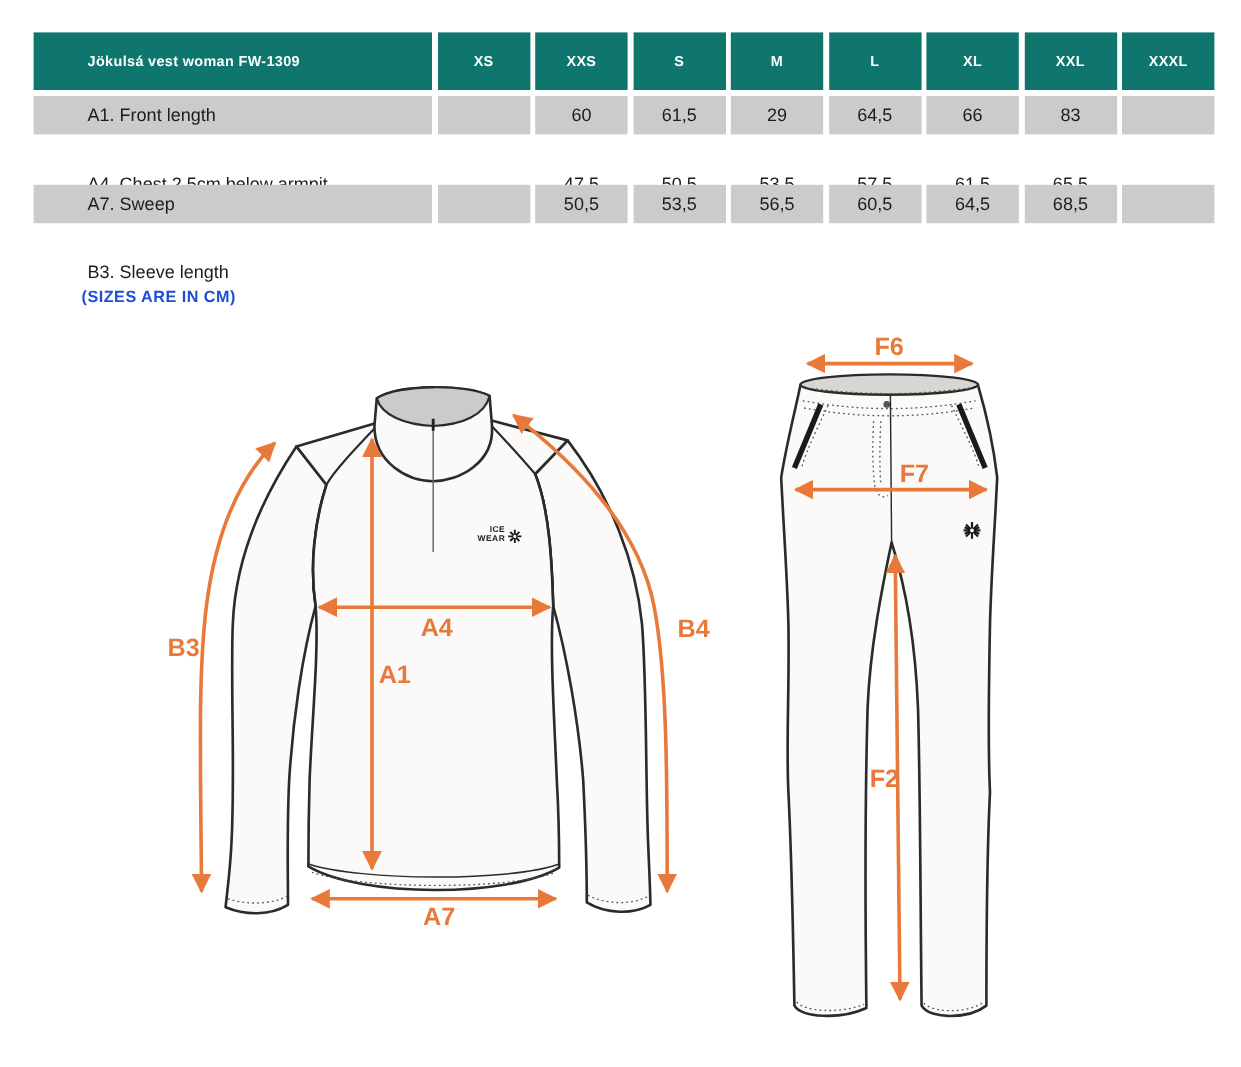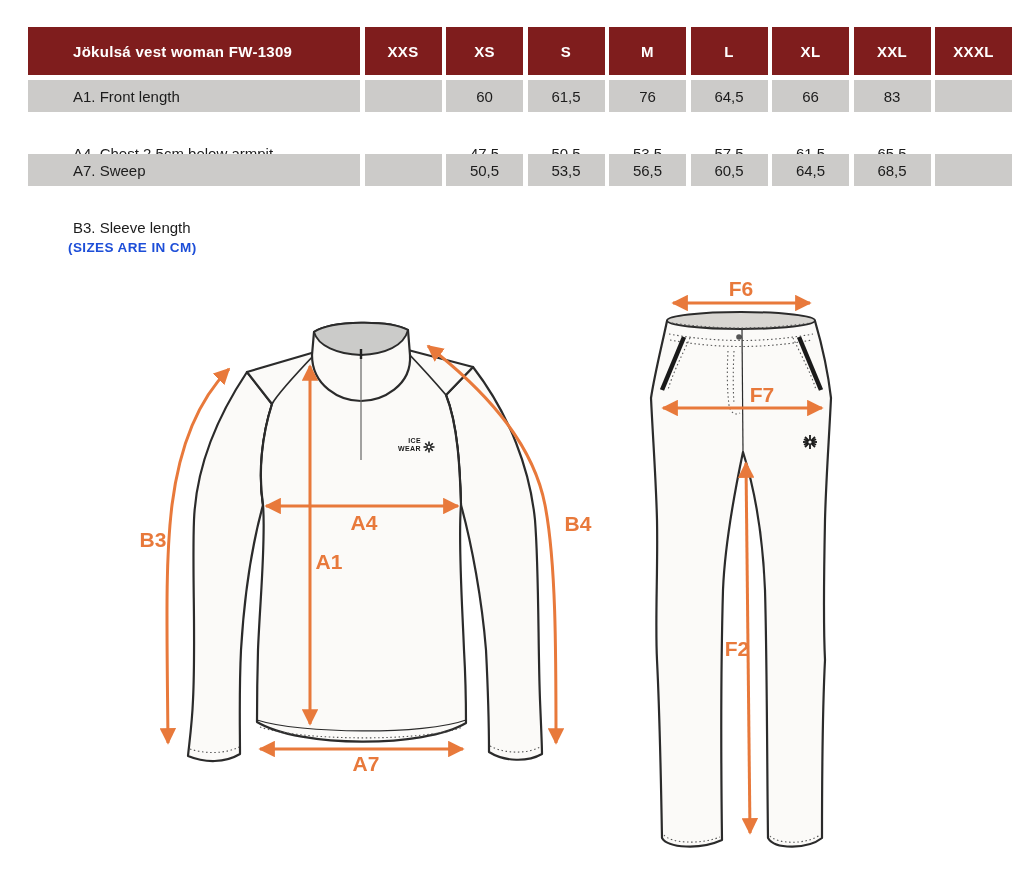--- a/index.html
+++ b/index.html
@@ -2,21 +2,21 @@
 <html><head>
 <meta charset="utf-8">
 <style>
   html,body{margin:0;padding:0;background:#fff;}
   body{width:1034px;height:889px;position:relative;overflow:hidden;
        font-family:"Liberation Sans",sans-serif;}
   .size-table{position:absolute;left:28px;top:27px;display:grid;
       grid-template-columns:332px repeat(8,77px);
       grid-template-rows:48px repeat(4,32px);
       row-gap:5px;column-gap:4.5px;}
-  .th{background:#7f1d1d;color:#fff;font-weight:bold;font-size:15px;
+  .th{background:#0f766e;color:#fff;font-weight:bold;font-size:12px;
       display:flex;align-items:center;justify-content:center;letter-spacing:.3px;}
   .th.lbl{justify-content:flex-start;padding-left:45px;}
   .cell{font-size:15px;color:#1c1c1c;display:flex;align-items:center;justify-content:center;text-align:right;}
   .cell.lbl{justify-content:flex-start;padding-left:45px;}
   .rdark{background:#cccbc9;}
   .rlight{background:#e6e5e3;margin-top:36px;}
   .units-note{position:absolute;left:68px;top:240px;color:#1d4ed8;
       font-size:13.5px;font-weight:600;letter-spacing:.4px;}
   svg{position:absolute;}
   svg text{font-family:"Liberation Sans",sans-serif;}
@@ -26,34 +26,34 @@
   .thin{fill:none;stroke:#2b2b2b;stroke-width:1.2;}
   .stitch{fill:none;stroke:#555;stroke-width:1.1;stroke-dasharray:1.5 2.6;}
   .arrow{fill:none;stroke:#e8793b;stroke-width:3;}
   .logo{fill:#1a1a1a;font-size:7px;font-weight:bold;letter-spacing:.4px;}
 </style>
 </head>
 <body>
 
 <div class="size-table">
   <div class="th lbl">Jökulsá vest woman FW-1309</div>
+  <div class="th">XS</div>
   <div class="th">XXS</div>
-  <div class="th">XS</div>
   <div class="th">S</div>
   <div class="th">M</div>
   <div class="th">L</div>
   <div class="th">XL</div>
   <div class="th">XXL</div>
   <div class="th">XXXL</div>
 
   <div class="cell lbl rdark">A1. Front length</div>
   <div class="cell rdark"></div>
   <div class="cell rdark">60</div>
   <div class="cell rdark">61,5</div>
-  <div class="cell rdark">76</div>
+  <div class="cell rdark">29</div>
   <div class="cell rdark">64,5</div>
   <div class="cell rdark">66</div>
   <div class="cell rdark">83</div>
   <div class="cell rdark"></div>
 
   <div class="cell lbl rlight">A4. Chest 2,5cm below armpit</div>
   <div class="cell rlight"></div>
   <div class="cell rlight">47,5</div>
   <div class="cell rlight">50,5</div>
   <div class="cell rlight">53,5</div>

